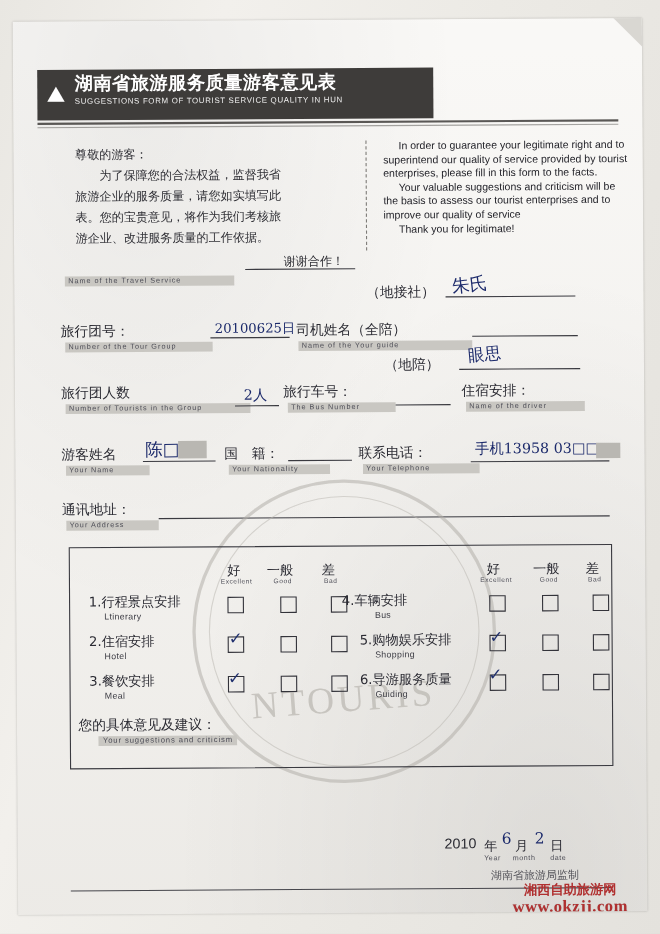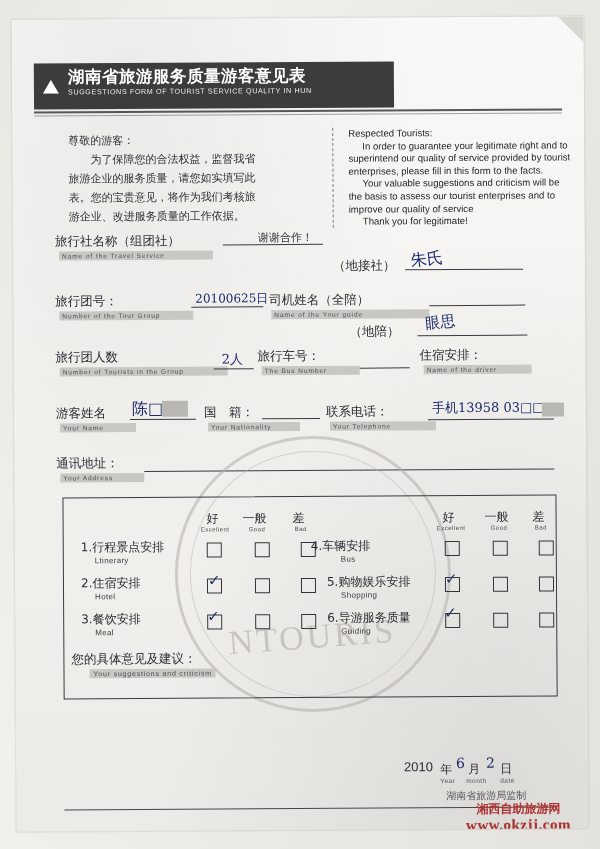--- a/index.html
+++ b/index.html
@@ -194,27 +194,25 @@
       <span class="l" style="text-indent:22px;display:block">为了保障您的合法权益，监督我省</span>
       <span class="l">旅游企业的服务质量，请您如实填写此</span>
       <span class="l">表。您的宝贵意见，将作为我们考核旅</span>
       <span class="l">游企业、改进服务质量的工作依据。</span>
       <span class="thanks">谢谢合作！</span>
     </div>
 
     <div class="vsep"></div>
 
     <div class="intro-en">
-      <p>Respected Tourists:</p>
       <p class="ind">In order to guarantee your legitimate right and to superintend our quality of service provided by tourist enterprises, please fill in this form to the facts.</p>
       <p class="ind">Your valuable suggestions and criticism will be the basis to assess our tourist enterprises and to improve our quality of service</p>
       <p class="ind">Thank you for legitimate!</p>
     </div>
 
-    <div class="lbl" style="left:42px;top:214px">旅行社名称（组团社）</div>
     <div class="sublbl box" style="left:46px;top:232px;width:148px">Name of the Travel Service</div>
     <div class="uline" style="left:210px;top:226px;width:100px"></div>
     <div class="lbl" style="left:320px;top:240px">（地接社）</div>
     <div class="hw" style="left:398px;top:232px;font-size:16px;transform:rotate(-6deg)">朱氏</div>
     <div class="uline" style="left:392px;top:252px;width:118px"></div>
 
     <div class="lbl" style="left:42px;top:274px">旅行团号：</div>
     <div class="sublbl box" style="left:46px;top:292px;width:128px">Number of the Tour Group</div>
     <div class="hw" style="left:182px;top:272px;font-size:12px">20100625日</div>
     <div class="uline" style="left:178px;top:288px;width:72px"></div>

